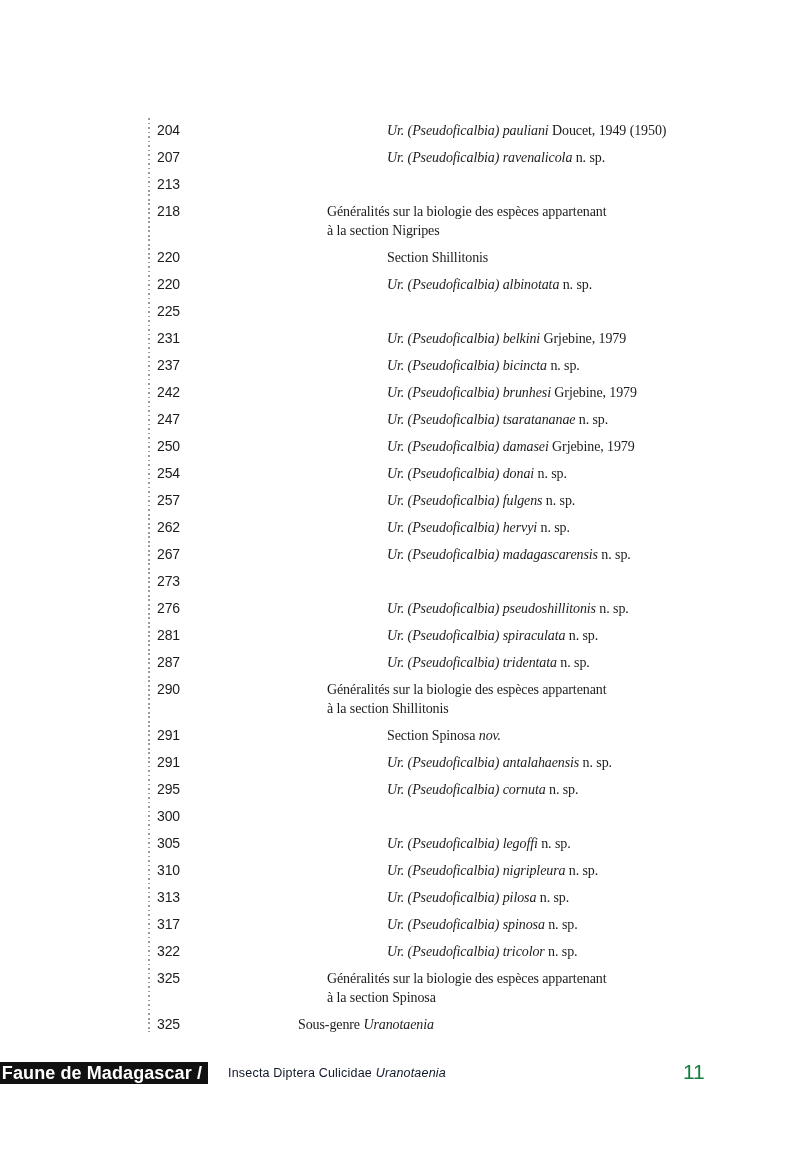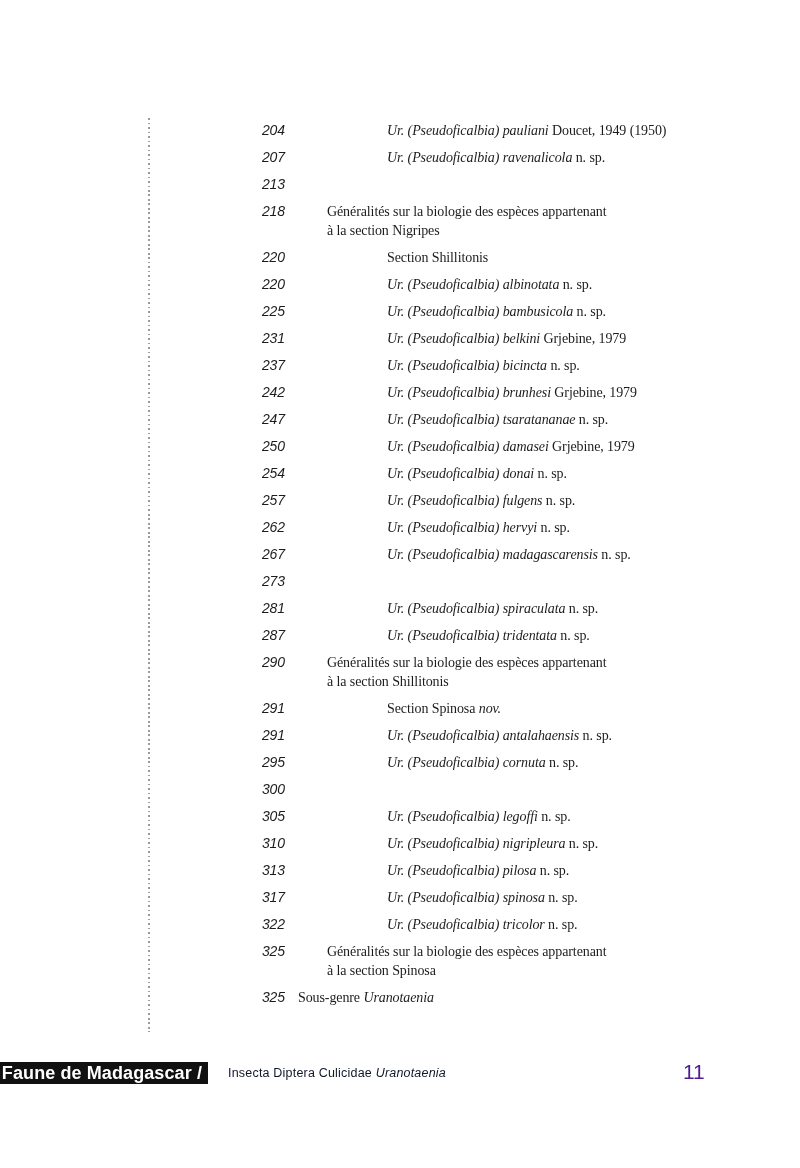--- a/index.html
+++ b/index.html
@@ -33,22 +33,21 @@
   }
   .row {
     display: flex;
     align-items: flex-start;
     margin-bottom: 8px;
     line-height: 19px;
   }
   .num {
     flex: 0 0 128px;
     width: 128px;
-    text-align: right;
-    font-style: italic;
+    text-align: left;
   }
   .txt { white-space: nowrap; font-family: Liberation Serif, serif; }
   .lvl-inner .txt     { margin-left: 102px; }
   .lvl-general .txt   { margin-left: 42px; white-space: normal; width: 340px; }
   .lvl-sousgenre .txt { margin-left: 13px; }
   .ita { font-style: italic; }
   .l2 { display: block; }
   .footer-box {
     position: absolute;
     left: 0;
@@ -74,21 +73,21 @@
     font-size: 12.5px;
     color: #0f172a;
     letter-spacing: 0.2px;
   }
   .folio {
     position: absolute;
     left: 683px;
     top: 1059px;
     font-size: 21px;
     line-height: 26px;
-    color: #4c1d95;
+    color: #15803d;
   }
 </style>
 </head>
 <body>
 
 <div class="dotted-rule"></div>
 
 <main class="toc">
   <div class="row lvl-inner">
       <span class="num">204</span>
@@ -108,21 +107,20 @@
   <div class="row lvl-inner">
       <span class="num">220</span>
       <span class="txt"><span class="rom">Section Shillitonis</span><span class="ita"></span><span class="rom"></span><span class="l2"></span></span>
     </div>
   <div class="row lvl-inner">
       <span class="num">220</span>
       <span class="txt"><span class="rom"></span><span class="ita">Ur. (Pseudoficalbia) albinotata </span><span class="rom">n. sp.</span><span class="l2"></span></span>
     </div>
   <div class="row lvl-inner">
       <span class="num">225</span>
-      <span class="txt"><span class="rom"></span><span class="ita">Ur. (Pseudoficalbia) bambusicola </span><span class="rom">n. sp.</span><span class="l2"></span></span>
     </div>
   <div class="row lvl-inner">
       <span class="num">231</span>
       <span class="txt"><span class="rom"></span><span class="ita">Ur. (Pseudoficalbia) belkini </span><span class="rom">Grjebine, 1979</span><span class="l2"></span></span>
     </div>
   <div class="row lvl-inner">
       <span class="num">237</span>
       <span class="txt"><span class="rom"></span><span class="ita">Ur. (Pseudoficalbia) bicincta </span><span class="rom">n. sp.</span><span class="l2"></span></span>
     </div>
   <div class="row lvl-inner">
@@ -148,20 +146,24 @@
   <div class="row lvl-inner">
       <span class="num">262</span>
       <span class="txt"><span class="rom"></span><span class="ita">Ur. (Pseudoficalbia) hervyi </span><span class="rom">n. sp.</span><span class="l2"></span></span>
     </div>
   <div class="row lvl-inner">
       <span class="num">267</span>
       <span class="txt"><span class="rom"></span><span class="ita">Ur. (Pseudoficalbia) madagascarensis </span><span class="rom">n. sp.</span><span class="l2"></span></span>
     </div>
   <div class="row lvl-inner">
       <span class="num">273</span>
+    </div>
+  <div class="row lvl-inner">
+      <span class="num">276</span>
+      <span class="txt"><span class="rom"></span><span class="ita">Ur. (Pseudoficalbia) pseudoshillitonis </span><span class="rom">n. sp.</span><span class="l2"></span></span>
     </div>
   <div class="row lvl-inner">
       <span class="num">281</span>
       <span class="txt"><span class="rom"></span><span class="ita">Ur. (Pseudoficalbia) spiraculata </span><span class="rom">n. sp.</span><span class="l2"></span></span>
     </div>
   <div class="row lvl-inner">
       <span class="num">287</span>
       <span class="txt"><span class="rom"></span><span class="ita">Ur. (Pseudoficalbia) tridentata </span><span class="rom">n. sp.</span><span class="l2"></span></span>
     </div>
   <div class="row lvl-general">

